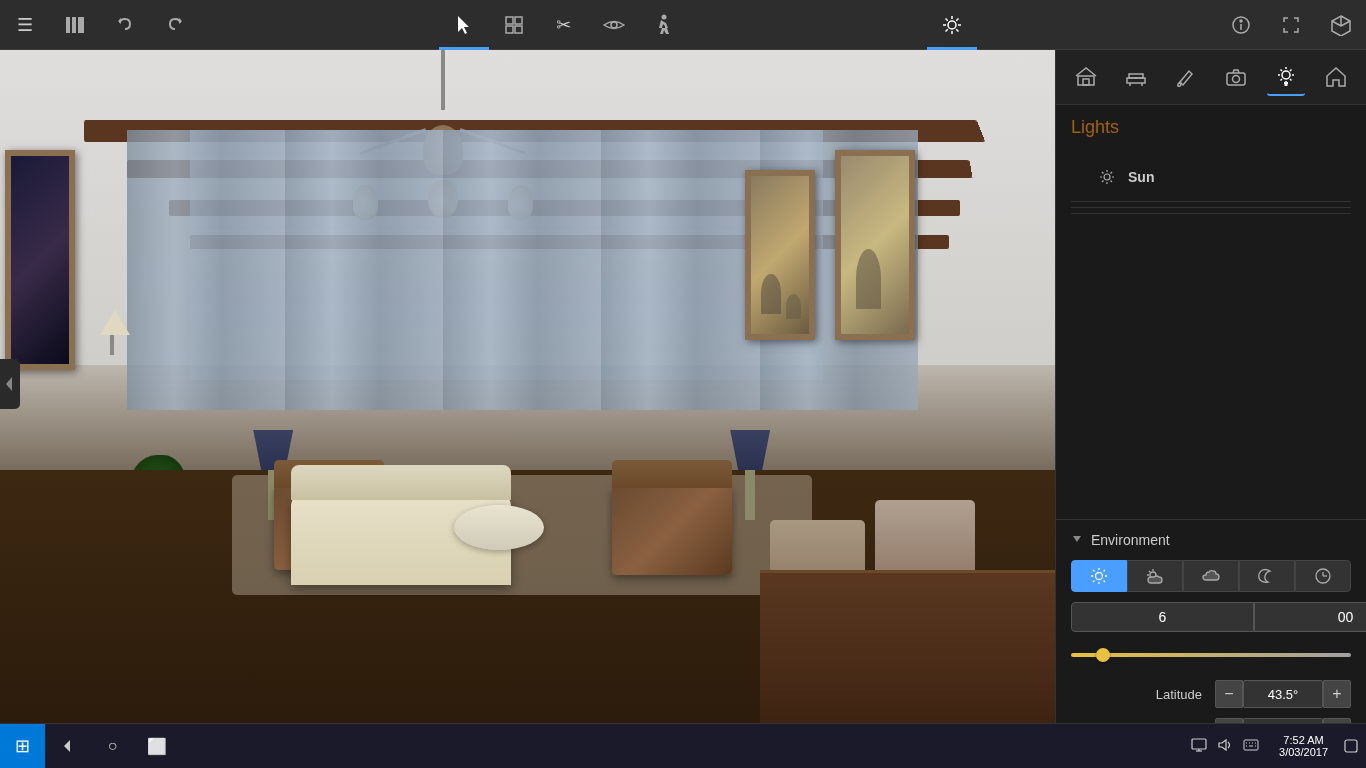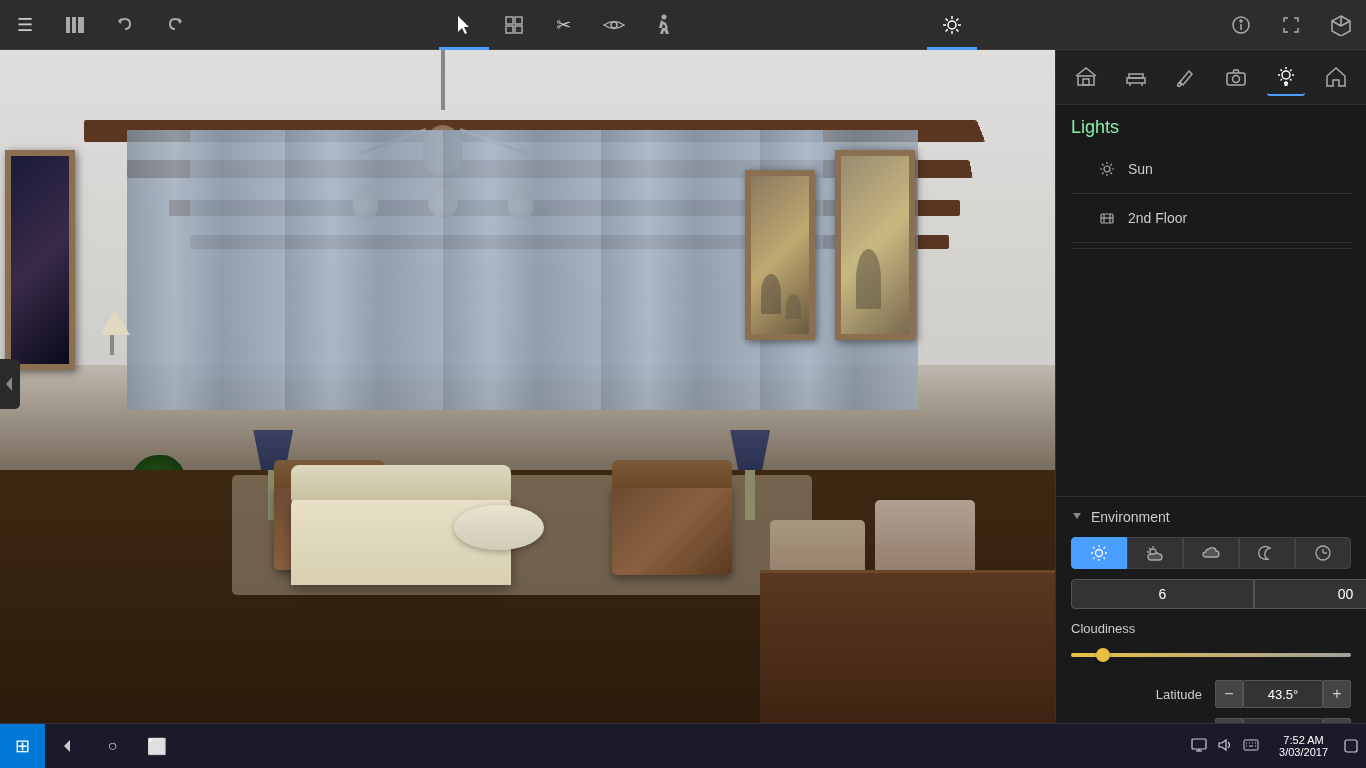--- a/index.html
+++ b/index.html
@@ -222,36 +222,36 @@
       width: 38px; height: 38px; display: flex; align-items: center; justify-content: center;
       color: #aaa; font-size: 16px; cursor: pointer; border-radius: 3px;
     }
     .panel-icon.active { color: #fff; border-bottom: 2px solid #4a9eff; }
 
     
     #lights-section {
       padding: 12px 15px; flex: 0 0 auto;
     }
     #lights-title {
-      color: #86efac; font-size: 18px; font-weight: 400; margin-bottom: 12px;
+      color: #a16207; font-size: 18px; font-weight: 400; margin-bottom: 20px;
     }
 
     .light-item {
       display: flex; align-items: center; padding: 8px 5px; cursor: pointer;
       color: #ccc; font-size: 14px;
     }
     .light-item-icon {
       width: 22px; height: 22px; display: flex; align-items: center; justify-content: center;
       margin-right: 10px; color: #aaa; font-size: 13px;
     }
     .light-item-expand {
       width: 20px; height: 20px; display: flex; align-items: center; justify-content: center;
       margin-right: 5px; color: #888;
     }
-    .light-item-label { flex: 1; }
+    .light-item-label { flex: 1; font-weight: bold; }
 
     .light-divider { height: 1px; background: #333; margin: 5px 0; }
 
     
     #environment-section {
       padding: 12px 15px; border-top: 1px solid #333; flex: 0 0 auto;
     }
     #environment-header {
       display: flex; align-items: center; margin-bottom: 12px; cursor: pointer;
     }
@@ -623,31 +623,20 @@
             <line x1="11.5" y1="11.5" x2="13" y2="13"></line>
           <line x1="13" y1="3" x2="11.5" y2="4.5"></line>
             <line x1="4.5" y1="11.5" x2="3" y2="13"></line>
         </svg>
       </div>
       <span class="light-item-label">Sun</span>
     </div>
 
     <div class="light-divider"></div>
 
-    <div class="light-item" style="padding-left:25px;">
-      <div class="light-item-icon">
-        <svg width="16" height="16" viewBox="0 0 16 16" fill="none" stroke="#aaa" stroke-width="1.2">
-          <rect x="2" y="4" width="12" height="9" rx="1"></rect>
-          <line x1="5" y1="4" x2="5" y2="13"></line>
-            <line x1="11" y1="4" x2="11" y2="13"></line>
-          <line x1="2" y1="8" x2="14" y2="8"></line>
-        </svg>
-      </div>
-      <span class="light-item-label">2nd Floor</span>
-    </div>
 
     <div class="light-divider"></div>
 
 
     <div class="light-divider"></div>
 
   </div>
 
   <div id="environment-section" style="margin-top:auto;">
     <div id="environment-header">
@@ -700,21 +689,20 @@
         </svg>
       </div>
     </div>
 
     <div class="time-inputs">
       <input class="time-input" type="text" value="6" style="">
       <input class="time-input" type="text" value="00" style="">
 
     </div>
 
-    <div id="cloudiness-label">Cloudiness</div>
     <div class="slider-container">
       <div class="slider-track"></div>
       <div class="slider-thumb"></div>
     </div>
 
     <div class="param-row">
       <span class="param-label">Latitude</span>
       <button class="param-btn minus">−</button>
       <input class="param-input" type="text" value="43.5°" style="">
       <button class="param-btn plus">+</button>

